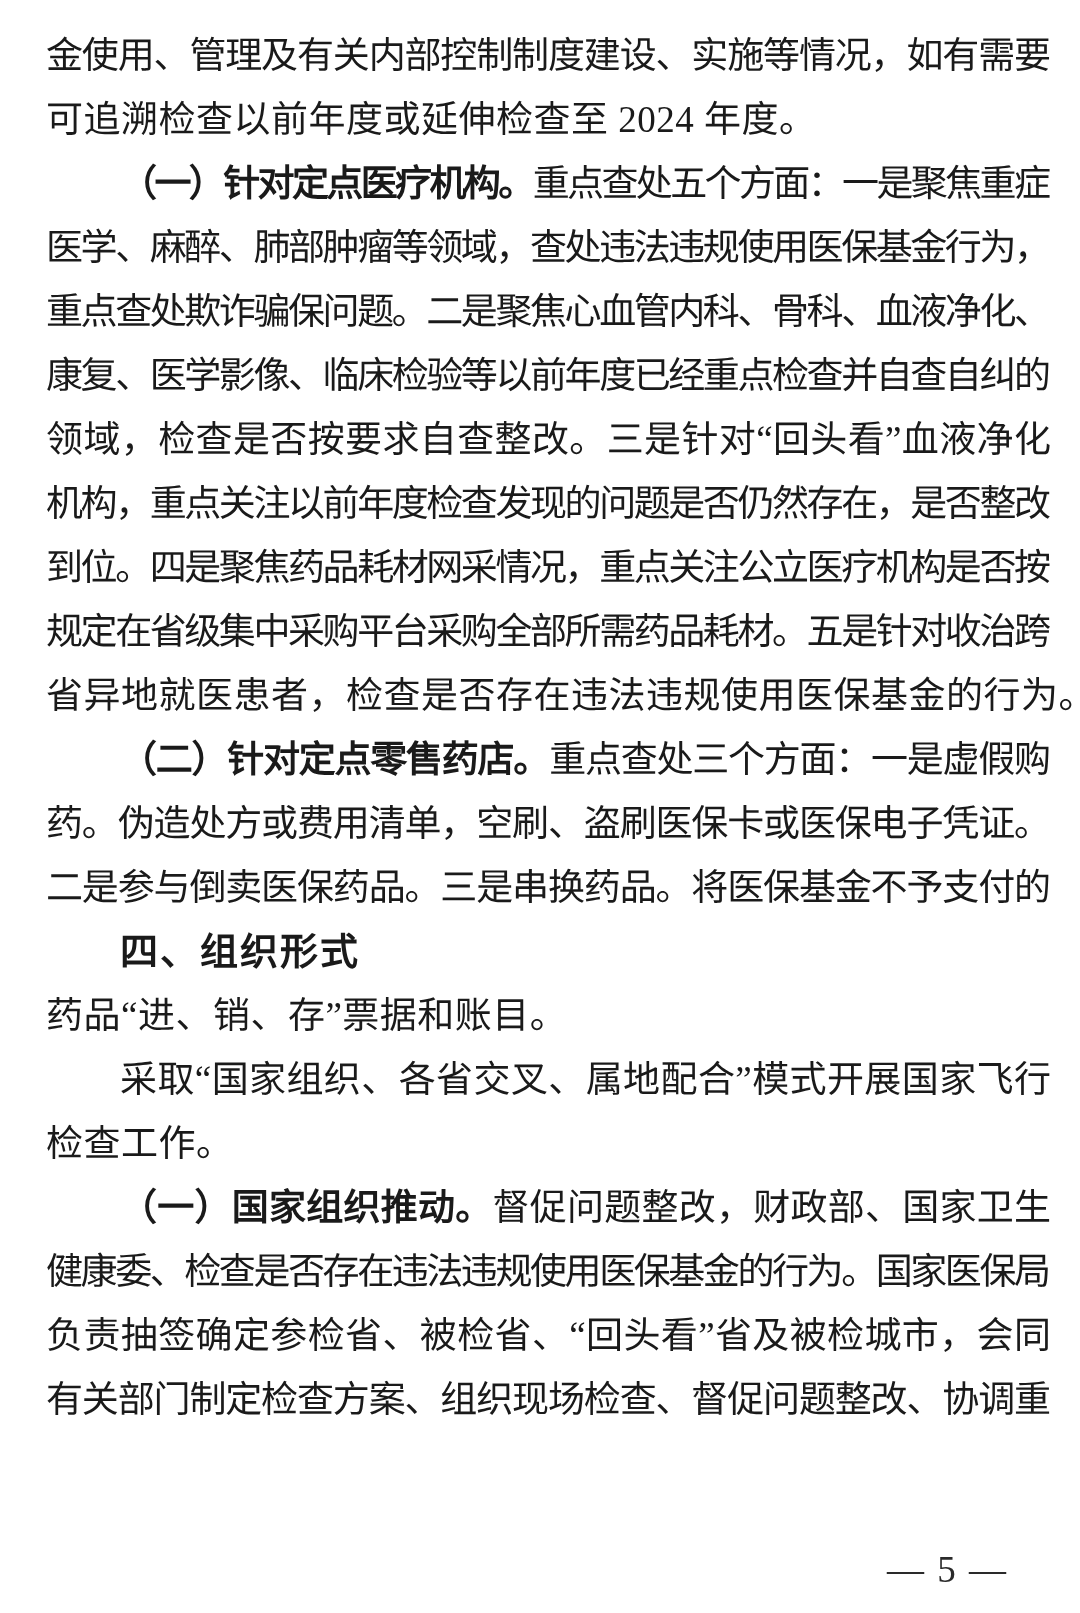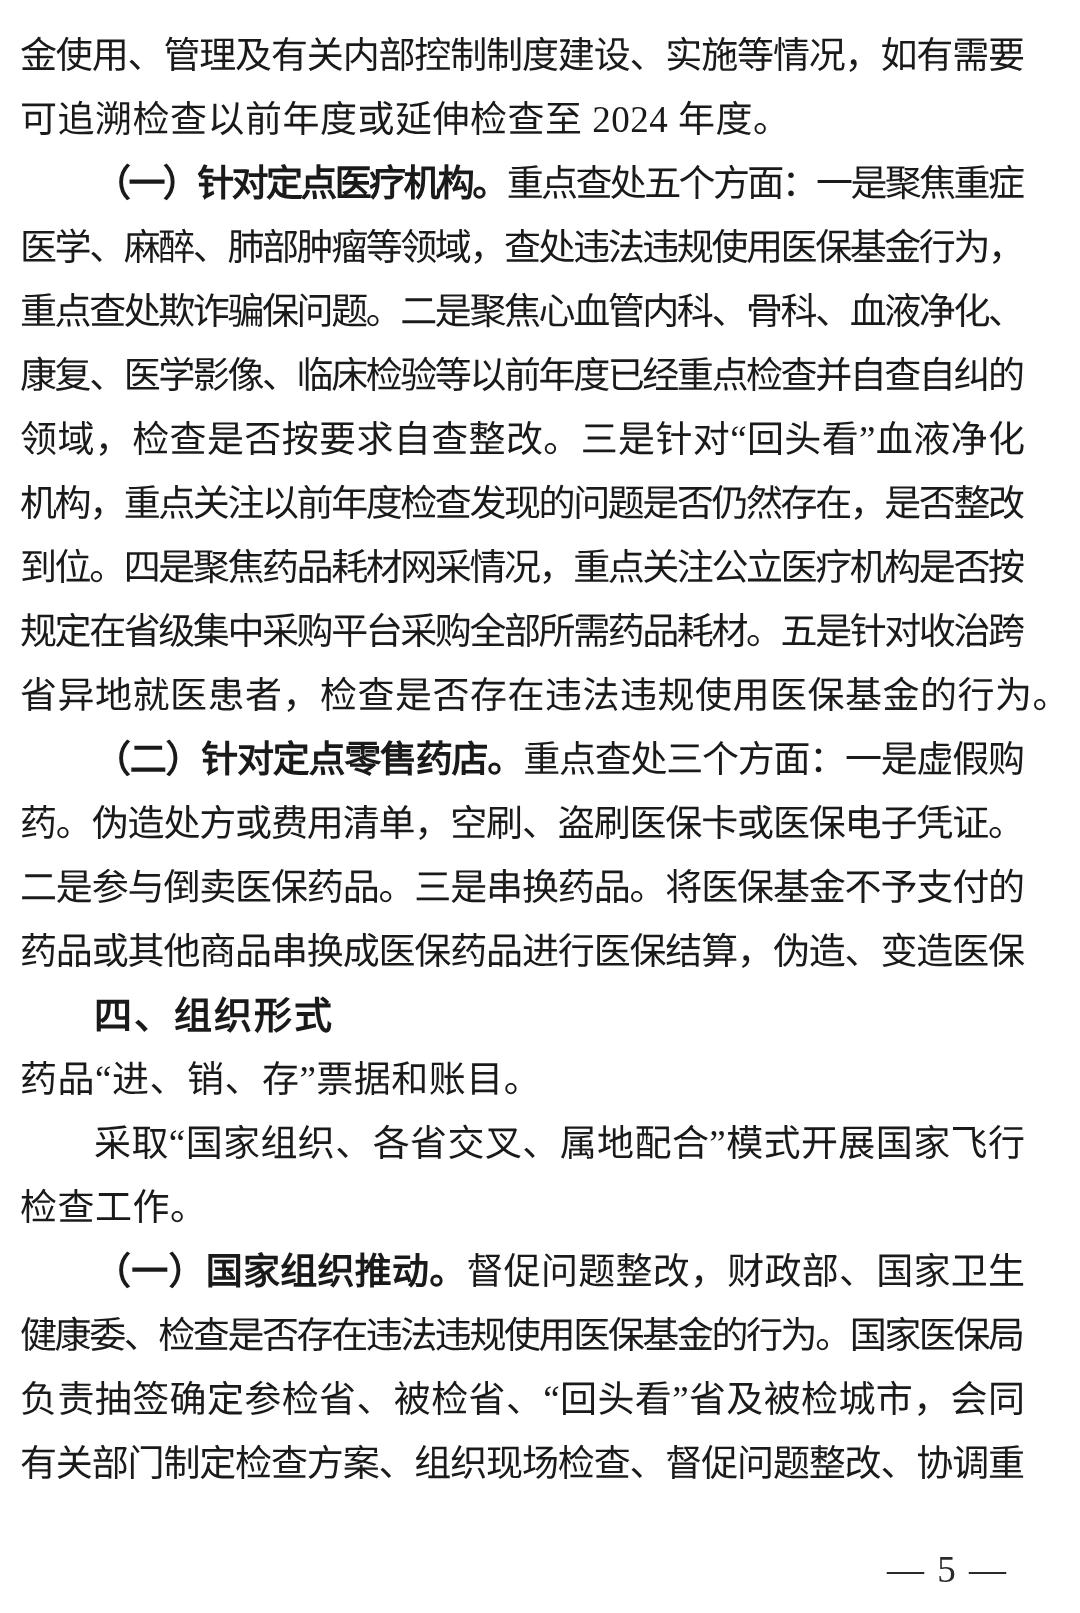--- a/index.html
+++ b/index.html
@@ -12,21 +12,21 @@
     width: 1080px;
     height: 1613px;
     background: #ffffff;
     overflow: hidden;
     font-family: "Liberation Serif", "DejaVu Serif", serif;
     color: #1a1a1a;
   }
   .doc-body {
     position: absolute;
     top: 24px;
-    left: 20px;
+    left: 46px;
     width: 1002px;
   }
   .line {
     font-size: 37px;
     line-height: 64px;
     height: 64px;
     color: #1a1a1a;
     font-family: "Liberation Serif", "DejaVu Serif", serif;
   }
   .line.justify {
@@ -73,21 +73,20 @@
       <div class="line justify"><span class="run">重点查处欺诈骗保问题。二是聚焦心血管内科、骨科、血液净化、</span></div>
       <div class="line justify"><span class="run">康复、医学影像、临床检验等以前年度已经重点检查并自查自纠的</span></div>
       <div class="line justify"><span class="run">领域，检查是否按要求自查整改。三是针对“回头看”血液净化</span></div>
       <div class="line justify"><span class="run">机构，重点关注以前年度检查发现的问题是否仍然存在，是否整改</span></div>
       <div class="line justify"><span class="run">到位。四是聚焦药品耗材网采情况，重点关注公立医疗机构是否按</span></div>
       <div class="line justify"><span class="run">规定在省级集中采购平台采购全部所需药品耗材。五是针对收治跨</span></div>
       <div class="line nojust"><span class="run">省异地就医患者，检查是否存在违法违规使用医保基金的行为。</span></div>
       <div class="line justify indent"><span class="run b">（二）针对定点零售药店。</span><span class="run">重点查处三个方面：一是虚假购</span></div>
       <div class="line justify"><span class="run">药。伪造处方或费用清单，空刷、盗刷医保卡或医保电子凭证。</span></div>
       <div class="line justify"><span class="run">二是参与倒卖医保药品。三是串换药品。将医保基金不予支付的</span></div>
-      <div class="line justify"><span class="run">药品或其他商品串换成医保药品进行医保结算，伪造、变造医保</span></div>
       <div class="line nojust indent heading"><span class="run b">四、组织形式</span></div>
       <div class="line nojust"><span class="run">药品“进、销、存”票据和账目。</span></div>
       <div class="line justify indent"><span class="run">采取“国家组织、各省交叉、属地配合”模式开展国家飞行</span></div>
       <div class="line nojust"><span class="run">检查工作。</span></div>
       <div class="line justify indent"><span class="run b">（一）国家组织推动。</span><span class="run">督促问题整改，财政部、国家卫生</span></div>
       <div class="line justify"><span class="run">健康委、检查是否存在违法违规使用医保基金的行为。国家医保局</span></div>
       <div class="line justify"><span class="run">负责抽签确定参检省、被检省、“回头看”省及被检城市，会同</span></div>
       <div class="line justify"><span class="run">有关部门制定检查方案、组织现场检查、督促问题整改、协调重</span></div>
     </div>
   <div class="footer">— 5 —</div>

